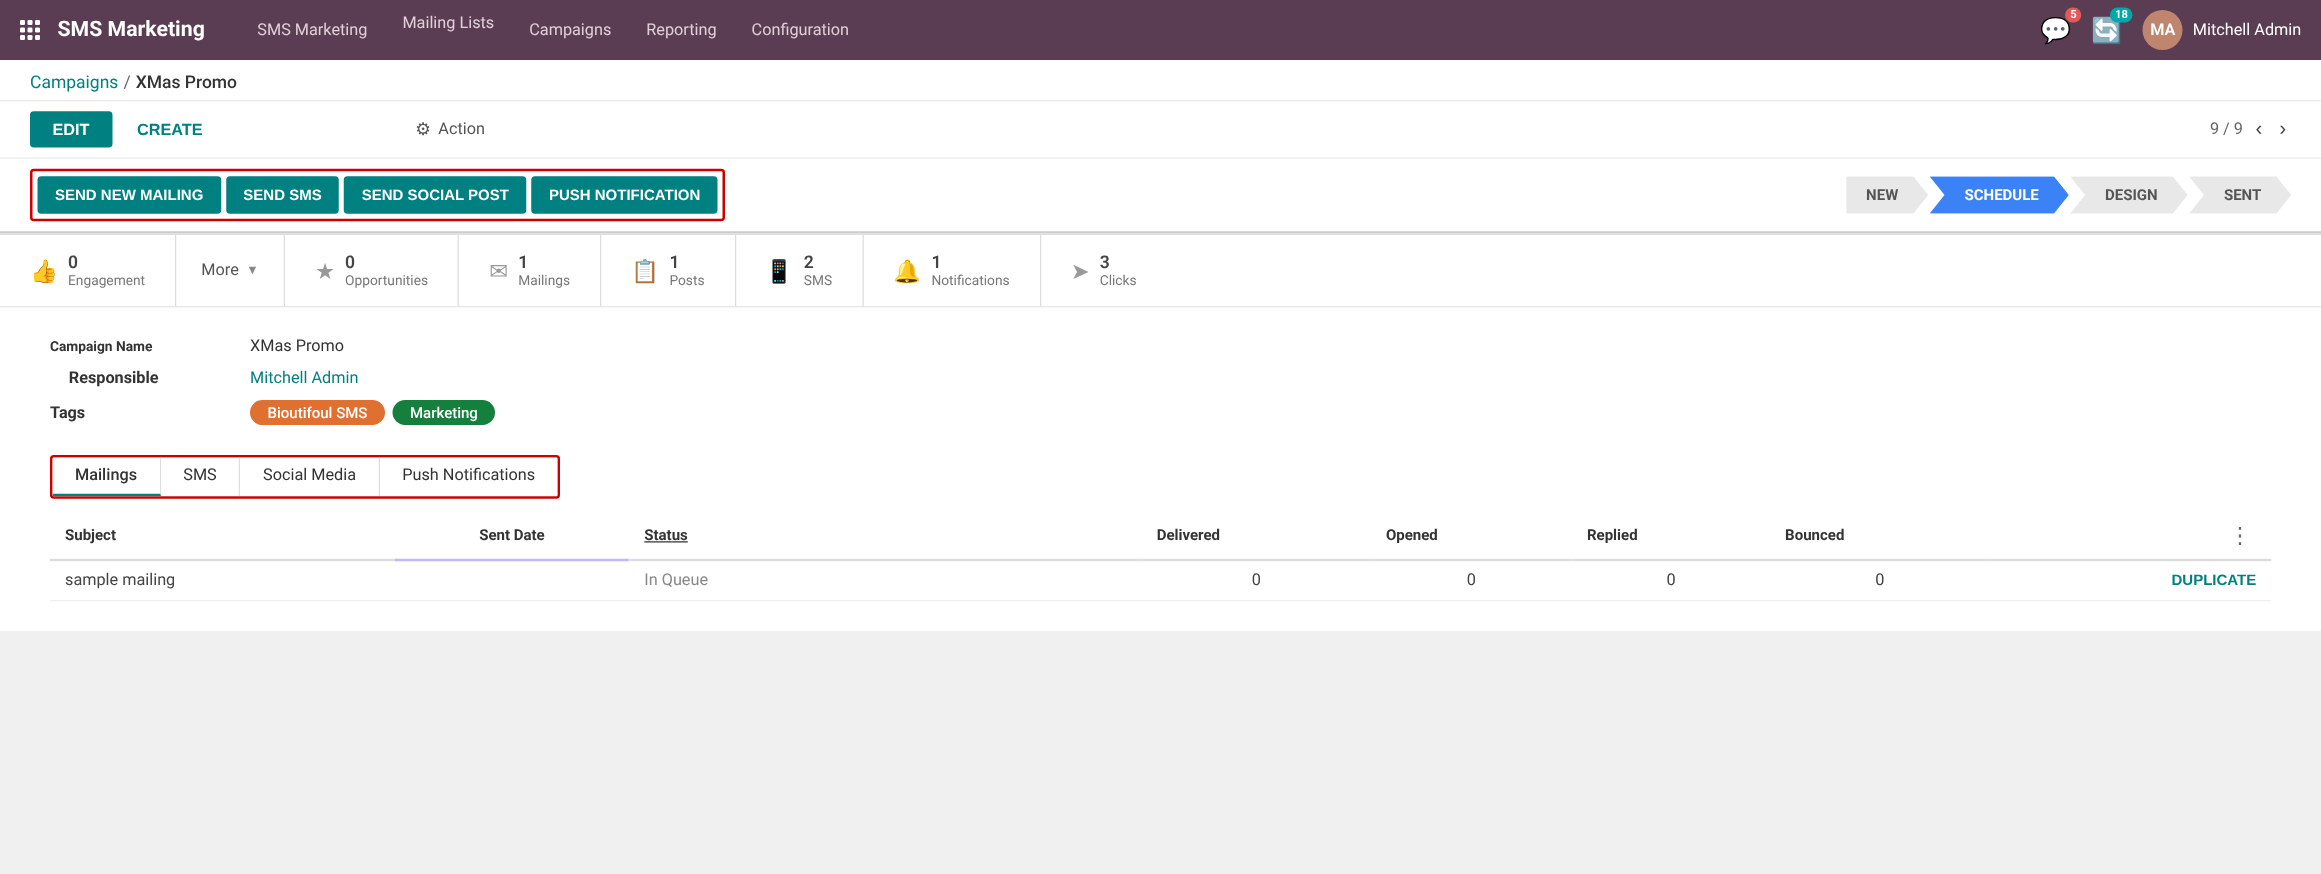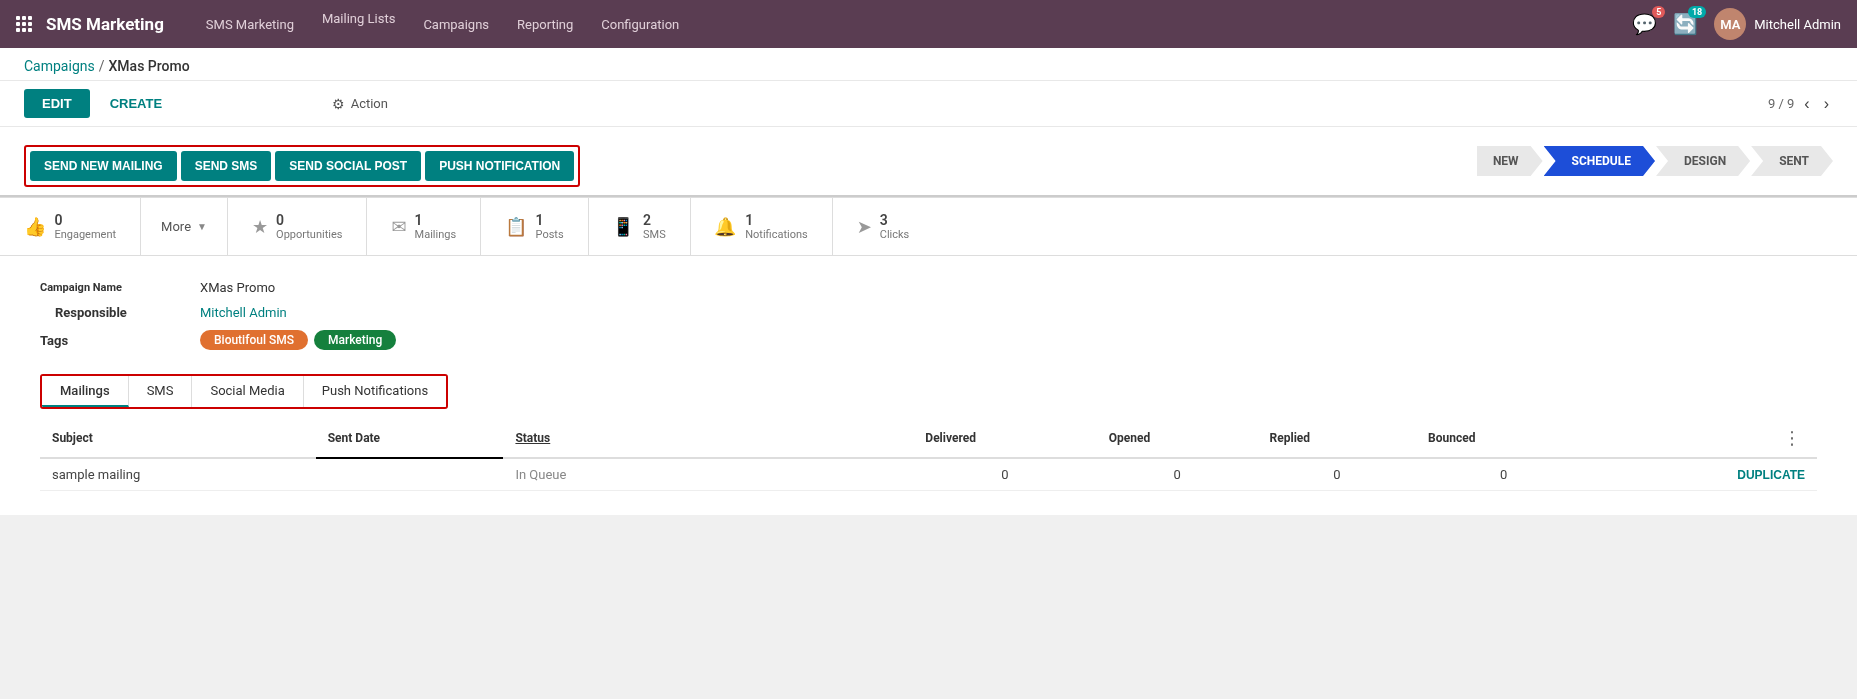--- a/index.html
+++ b/index.html
@@ -60,29 +60,29 @@
       <span>Action</span>
     </div>
     <div style="margin-left:auto;display:flex;align-items:center;gap:6px;color:#666;font-size:13px;">
       <span>9 / 9</span>
       <button style="background:none;border:none;cursor:pointer;color:#444;font-size:16px;padding:2px 4px;">‹</button>
       <button style="background:none;border:none;cursor:pointer;color:#444;font-size:16px;padding:2px 4px;">›</button>
     </div>
   </div>
 
   <div style="padding:8px 24px;display:flex;align-items:center;gap:6px;border-bottom:2px solid #ccc;background:#fff;">
-    <div style="display:flex;gap:4px;border:2px solid #cc0000;padding:4px;border-radius:3px;margin-top:10px;">
+    <div style="display:flex;gap:4px;border:2px solid #cc0000;padding:4px;border-radius:3px;">
       <button style="background:#008080;color:#fff;border:none;padding:8px 14px;font-size:12px;font-weight:700;cursor:pointer;border-radius:3px;">SEND NEW MAILING</button>
       <button style="background:#008080;color:#fff;border:none;padding:8px 14px;font-size:12px;font-weight:700;cursor:pointer;border-radius:3px;">SEND SMS</button>
       <button style="background:#008080;color:#fff;border:none;padding:8px 14px;font-size:12px;font-weight:700;cursor:pointer;border-radius:3px;">SEND SOCIAL POST</button>
       <button style="background:#008080;color:#fff;border:none;padding:8px 14px;font-size:12px;font-weight:700;cursor:pointer;border-radius:3px;">PUSH NOTIFICATION</button>
     </div>
     <div style="margin-left:auto;display:flex;align-items:center;">
       <div style="padding:8px 24px 8px 16px;font-size:12px;font-weight:700;cursor:pointer;background:#e8e8e8;color:#555;position:relative;clip-path:polygon(0 0, calc(100% - 12px) 0, 100% 50%, calc(100% - 12px) 100%, 0 100%);margin-right:1px;">NEW</div>
-      <div style="padding:8px 24px 8px 28px;font-size:12px;font-weight:700;cursor:pointer;background:#1d4ed8;color:#fff;position:relative;clip-path:polygon(0 0, calc(100% - 12px) 0, 100% 50%, calc(100% - 12px) 100%, 0 100%, 12px 50%);margin-right:1px;">SCHEDULE</div>
+      <div style="padding:8px 24px 8px 28px;font-size:12px;font-weight:700;cursor:pointer;background:#3b82f6;color:#fff;position:relative;clip-path:polygon(0 0, calc(100% - 12px) 0, 100% 50%, calc(100% - 12px) 100%, 0 100%, 12px 50%);margin-right:1px;">SCHEDULE</div>
       <div style="padding:8px 24px 8px 28px;font-size:12px;font-weight:700;cursor:pointer;background:#e8e8e8;color:#555;position:relative;clip-path:polygon(0 0, calc(100% - 12px) 0, 100% 50%, calc(100% - 12px) 100%, 0 100%, 12px 50%);margin-right:1px;">DESIGN</div>
       <div style="padding:8px 24px 8px 28px;font-size:12px;font-weight:700;cursor:pointer;background:#e8e8e8;color:#555;position:relative;clip-path:polygon(0 0, calc(100% - 12px) 0, 100% 50%, calc(100% - 12px) 100%, 0 100%, 12px 50%);">SENT</div>
     </div>
   </div>
 
   <div style="background:#fff;display:flex;border-bottom:1px solid #ddd;border-top:1px solid #ddd;">
     <div style="display:flex;align-items:center;gap:8px;padding:14px 24px;border-right:1px solid #ddd;cursor:pointer;">
       <span style="color:#999;font-size:18px;">👍</span>
       <div>
         <div style="font-size:14px;font-weight:600;color:#444;">0</div>
@@ -163,21 +163,21 @@
         <div style="padding:7px 18px;font-size:13px;cursor:pointer;background:#fff;color:#333;border-right:1px solid #ddd;">SMS</div>
         <div style="padding:7px 18px;font-size:13px;cursor:pointer;background:#fff;color:#333;border-right:1px solid #ddd;">Social Media</div>
         <div style="padding:7px 18px;font-size:13px;cursor:pointer;background:#fff;color:#333;">Push Notifications</div>
       </div>
     </div>
 
     <table style="width:100%;border-collapse:collapse;margin-top:10px;">
       <thead>
         <tr>
           <th style="text-align:left;font-size:12px;font-weight:700;color:#333;padding:8px 12px;border-bottom:2px solid #ddd;">Subject</th>
-          <th style="text-align:left;font-size:12px;font-weight:700;color:#333;padding:8px 12px;border-bottom:2px solid #000000;">Sent Date</th>
+          <th style="text-align:center;font-size:12px;font-weight:700;color:#333;padding:8px 12px;border-bottom:2px solid #c4b5fd;">Sent Date</th>
           <th style="text-align:left;font-size:12px;font-weight:700;color:#333;padding:8px 120px 8px 12px;border-bottom:2px solid #ddd;text-decoration:underline;">Status</th>
           <th style="text-align:left;font-size:12px;font-weight:700;color:#333;padding:8px 12px;border-bottom:2px solid #ddd;">Delivered</th>
           <th style="text-align:left;font-size:12px;font-weight:700;color:#333;padding:8px 12px;border-bottom:2px solid #ddd;">Opened</th>
           <th style="text-align:left;font-size:12px;font-weight:700;color:#333;padding:8px 12px;border-bottom:2px solid #ddd;">Replied</th>
           <th style="text-align:left;font-size:12px;font-weight:700;color:#333;padding:8px 12px;border-bottom:2px solid #ddd;">Bounced</th>
           <th style="text-align:right;padding:8px 12px;border-bottom:2px solid #ddd;">
             <button style="background:none;border:none;cursor:pointer;color:#666;font-size:18px;padding:0 4px;">⋮</button>
           </th>
         </tr>
       </thead>

